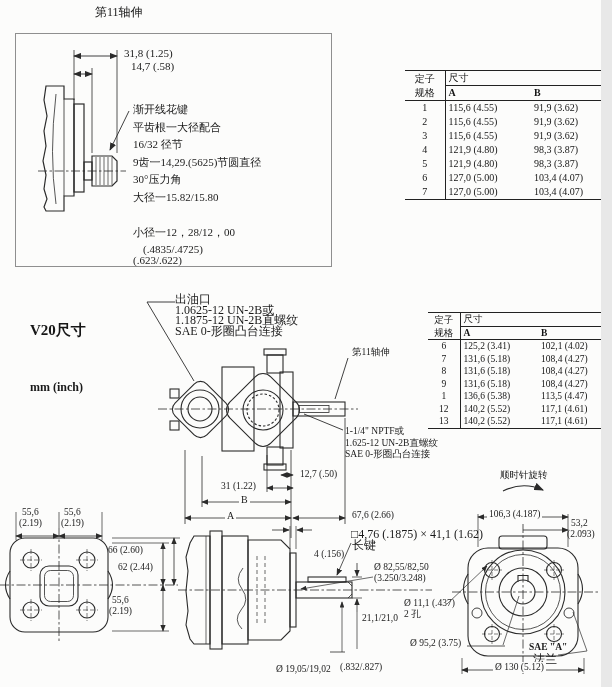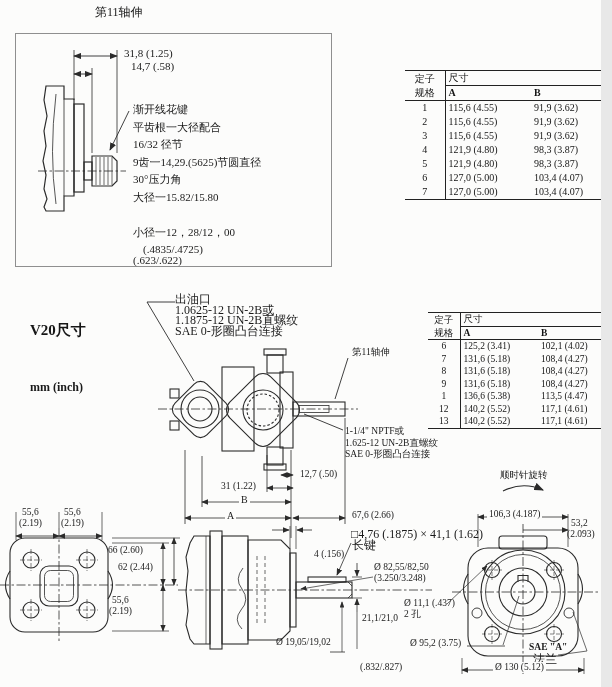--- a/index.html
+++ b/index.html
@@ -318,24 +318,24 @@
   <div class="lbl s95" style="left:19px;top:518px;">(2.19)</div>
   <div class="lbl s95" style="left:64px;top:507px;">55,6</div>
   <div class="lbl s95" style="left:61px;top:518px;">(2.19)</div>
   <div class="lbl s95" style="left:108px;top:545px;">66 (2.60)</div>
   <div class="lbl s95" style="left:118px;top:562px;">62 (2.44)</div>
   <div class="lbl s95" style="left:112px;top:595px;">55,6</div>
   <div class="lbl s95" style="left:109px;top:606px;">(2.19)</div>
 
   <div class="lbl s95" style="left:404px;top:598px;">Ø 11,1 (.437)</div>
   <div class="lbl s95" style="left:404px;top:609px;">2 孔</div>
-  <div class="lbl s95" style="left:276px;top:637px;">Ø 19,05/19,02</div>
+  <div class="lbl s95" style="left:276px;top:664px;">Ø 19,05/19,02</div>
   <div class="lbl s95" style="left:278px;top:656px;margin-top:37px;">(.750/.749)</div>
   <div class="lbl s95" style="left:362px;top:613px;">21,1/21,0</div>
-  <div class="lbl s95" style="left:360px;top:662px;">(.832/.827)</div>
+  <div class="lbl s95" style="left:340px;top:662px;">(.832/.827)</div>
   <div class="lbl s95" style="left:410px;top:638px;">Ø 95,2 (3.75)</div>
 
   <div class="lbl s95" style="left:500px;top:470px;">顺时针旋转</div>
   <div class="lbl s95 bg" style="left:487px;top:509px;">106,3 (4.187)</div>
   <div class="lbl s95" style="left:571px;top:518px;">53,2</div>
   <div class="lbl s95" style="left:567px;top:529px;">(2.093)</div>
   <div class="lbl s95 b" style="left:529px;top:642px;">SAE "A"</div>
   <div class="lbl s9" style="left:533px;top:653px;">法兰</div>
   <div class="lbl s95 bg" style="left:493px;top:662px;">Ø 130 (5.12)</div>
 

